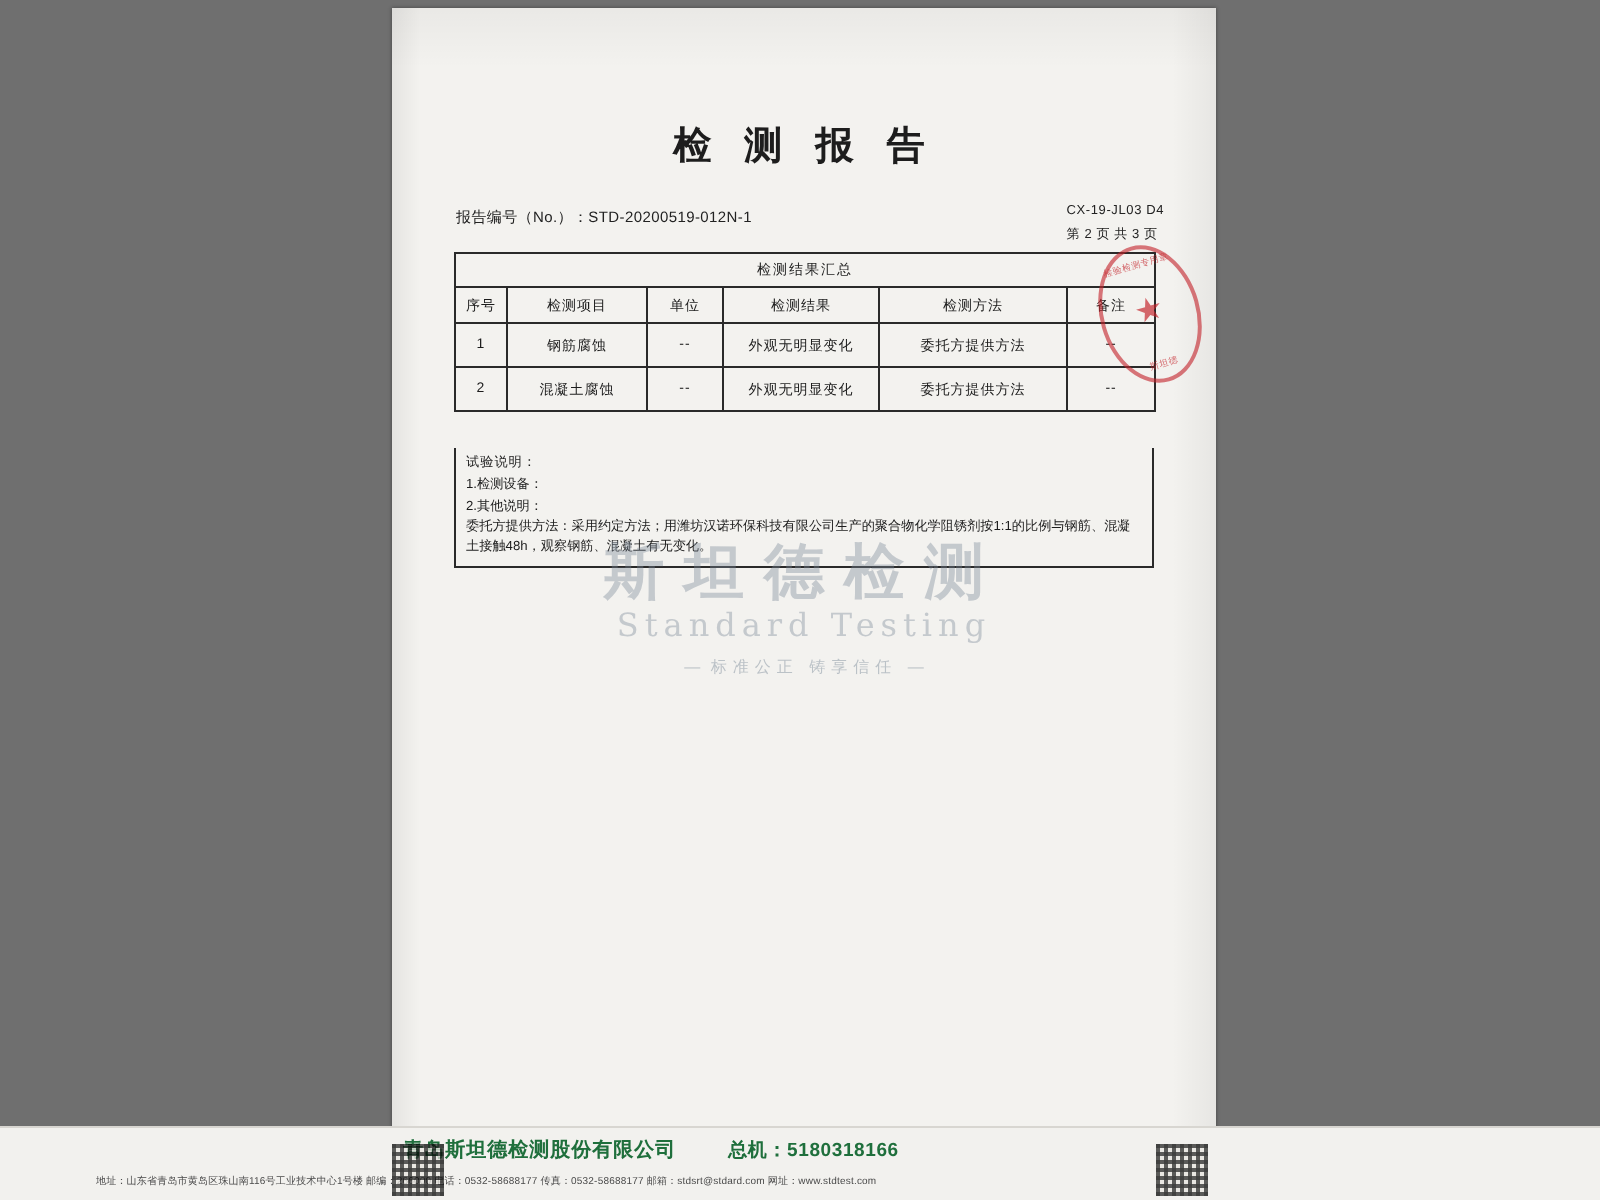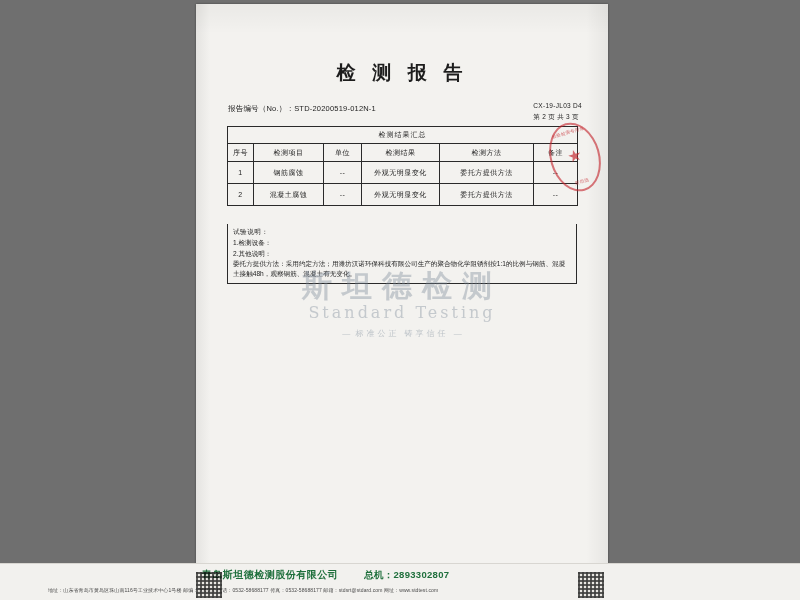--- a/index.html
+++ b/index.html
@@ -344,18 +344,18 @@
       <span>铸享信任</span>
       <span class="dash">—</span>
     </div>
   </div>
 
 </div>
 
 <div class="footer">
   <div class="fbar">
     <span class="f-company">青岛斯坦德检测股份有限公司</span>
-    <span class="f-tel">总机：2893302807</span>
+    <span class="f-tel">总机：5180318166</span>
   </div>
   <div class="f-addr">地址：山东省青岛市黄岛区珠山南116号工业技术中心1号楼  邮编：266000  电话：0532-58688177  传真：0532-58688177  邮箱：stdsrt@stdard.com  网址：www.stdtest.com</div>
 </div>
 <div class="qr"></div>
 <div class="qr2"></div>
 
 </body></html>

